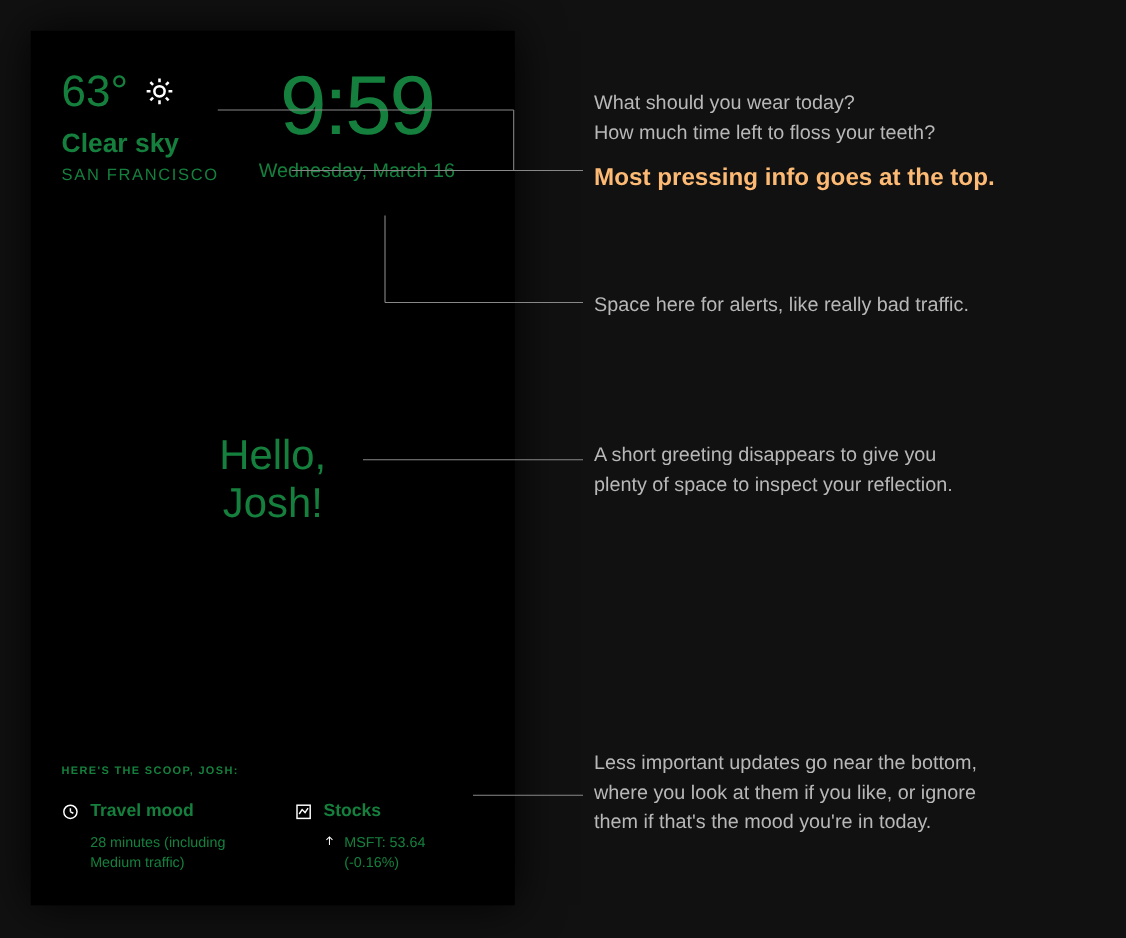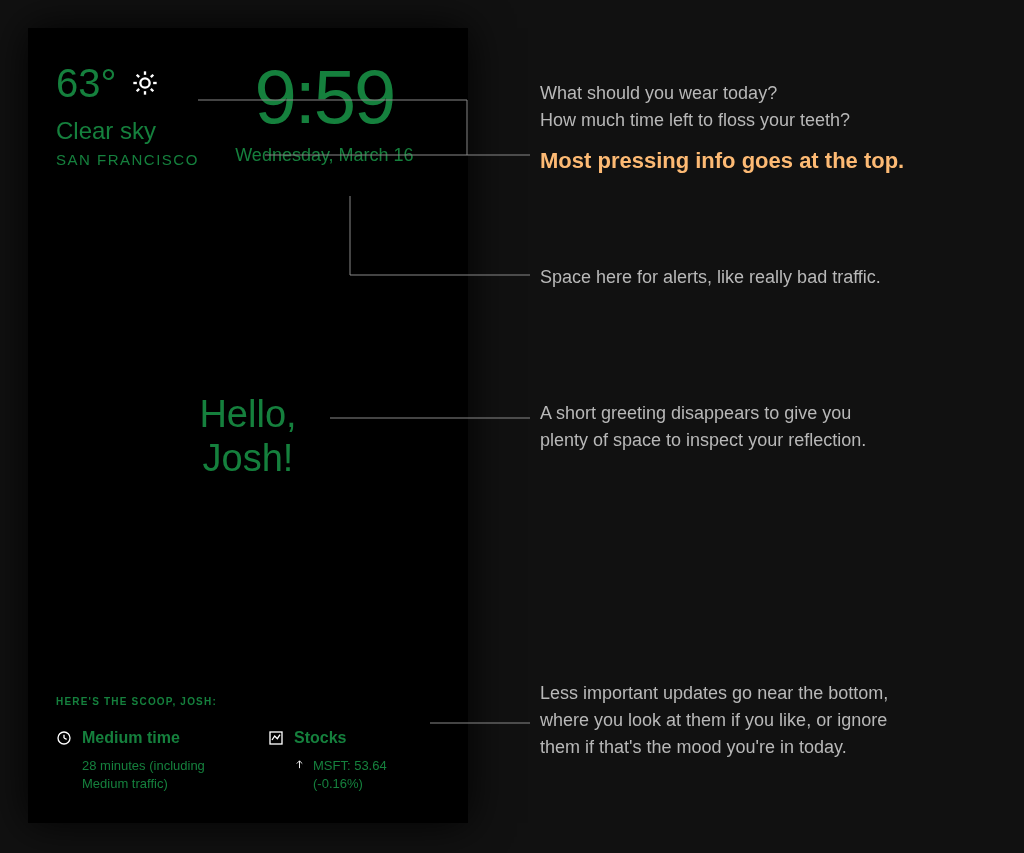--- a/index.html
+++ b/index.html
@@ -41,21 +41,21 @@
     font-size: 40px;
     font-weight: 400;
     line-height: 1;
   }
   .sun-icon {
     width: 28px;
     height: 28px;
   }
   .condition {
     font-size: 24px;
-    font-weight: 400;
+    font-weight: 700;
     margin-top: 14px;
   }
   .location {
     font-size: 15px;
     letter-spacing: 1.5px;
     margin-top: 6px;
     font-weight: 500;
   }
   .clock-block {
     text-align: center;
@@ -194,21 +194,21 @@
     <div class="scoop">HERE'S THE SCOOP, JOSH:</div>
     <div class="widgets">
 
       <div class="widget">
         <div class="widget-head">
           <svg class="widget-icon" viewBox="0 0 24 24" fill="none" stroke="#ffffff" stroke-width="2">
             <circle cx="12" cy="12" r="9"></circle>
             <line x1="12" y1="7" x2="12" y2="12"></line>
             <line x1="12" y1="12" x2="16" y2="14"></line>
           </svg>
-          <span class="widget-title">Medium time</span>
+          <span class="widget-title">Travel mood</span>
         </div>
         <div class="widget-body">
           <span>28 minutes (including Medium traffic)</span>
         </div>
       </div>
 
       <div class="widget">
         <div class="widget-head">
           <svg class="widget-icon" viewBox="0 0 24 24" fill="none" stroke="#ffffff" stroke-width="2">
             <rect x="3" y="3" width="18" height="18"></rect>

